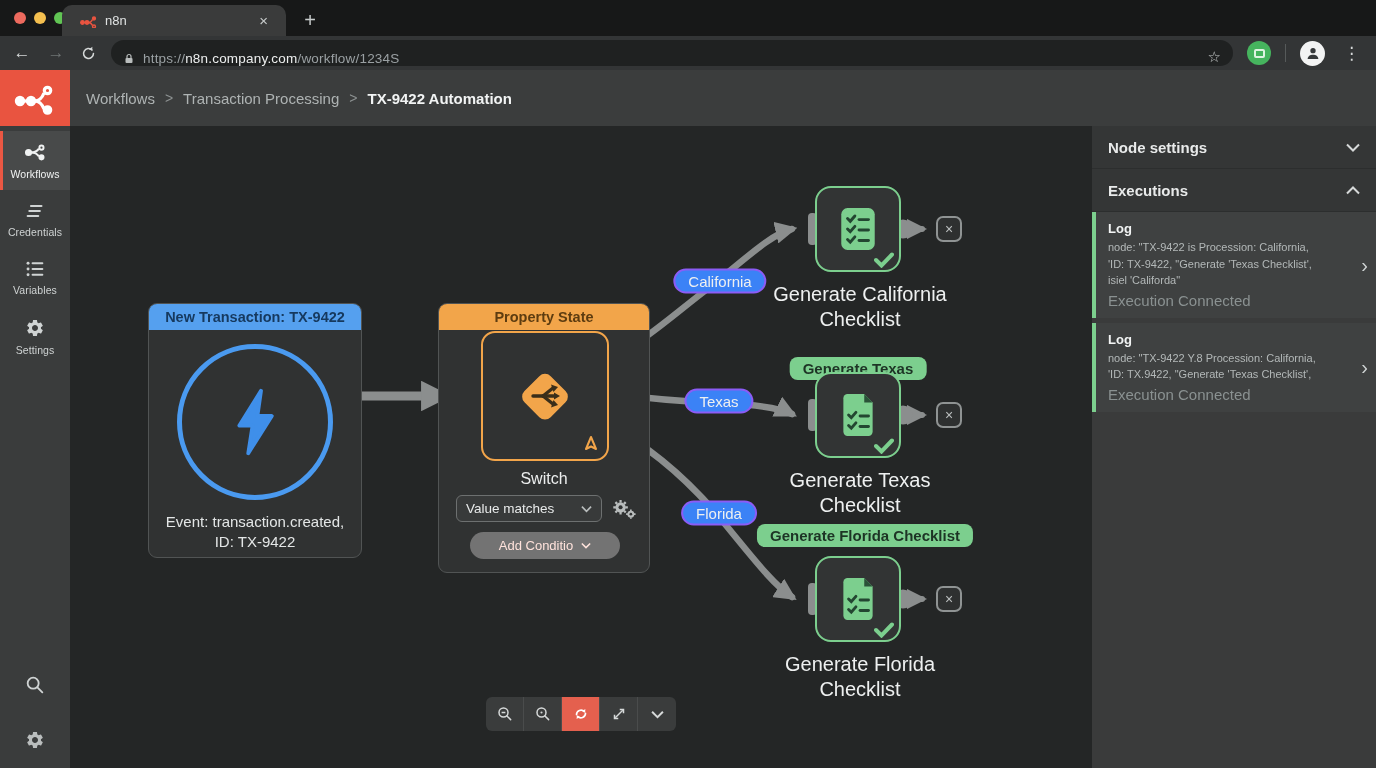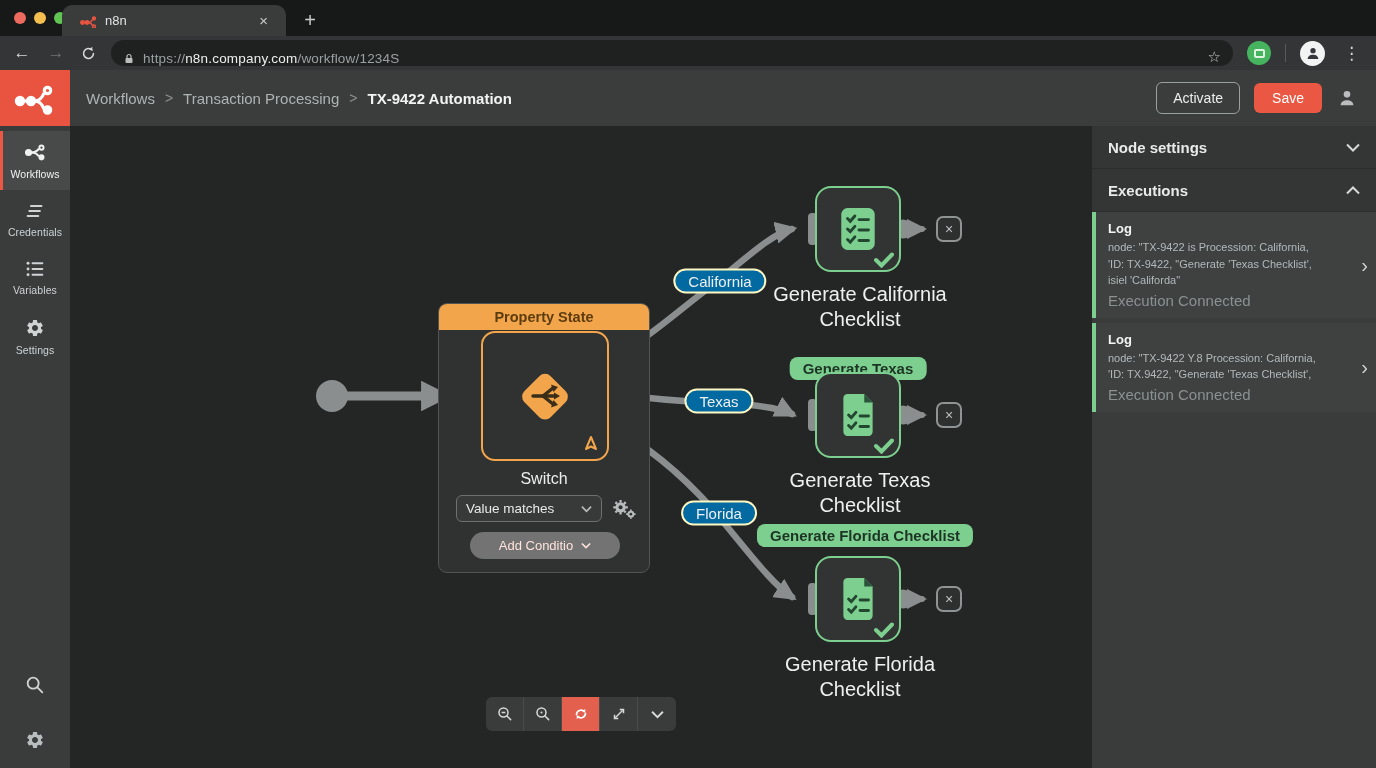--- a/index.html
+++ b/index.html
@@ -70,21 +70,21 @@
   .sw-dd { position:absolute; left:17px; top:191px; width:146px; height:27px; border:1px solid #6d7070; border-radius:6px;
            display:flex; align-items:center; gap:6px; padding:0 9px; color:#e8eaea; font-size:13.5px; background:#383a3a; }
   .sw-dd .val { flex:1; white-space:nowrap; overflow:hidden; }
   .sw-gears { position:absolute; left:172px; top:193px; }
   .sw-add { position:absolute; left:31px; top:228px; width:150px; height:27px; border:none; border-radius:14px;
             background:#737373; color:#ffe3dc; font-size:13px; font-family:inherit; display:flex; align-items:center;
             justify-content:center; gap:8px; }
   .gnode { position:absolute; width:86px; height:86px; background:#323434; border:2px solid #7ccf8e; border-radius:16px;
            display:flex; align-items:center; justify-content:center; }
   .gnode .chk { position:absolute; right:5px; bottom:2px; }
-  .pill { position:absolute; transform:translate(-50%,-50%); background:#0369a1; border:2px solid #fef9c3;
+  .pill { position:absolute; transform:translate(-50%,-50%); background:#3b82f6; border:2px solid #8b5cf6;
           border-radius:14px; color:#eef0f0; font-size:15px; padding:2px 13px; white-space:nowrap; }
   .gbadge { position:absolute; transform:translateX(-50%); background:#7ccf8e; color:#1d3425; font-weight:bold;
             font-size:15px; border-radius:8px; padding:3px 13px; white-space:nowrap; }
   .nlabel { position:absolute; width:176px; transform:translateX(-50%); text-align:center; color:#eef0f0;
             font-size:20px; line-height:1.25; }
   .xbox { position:absolute; width:26px; height:26px; border:2px solid #8f9393; border-radius:7px; background:#2e3030;
           color:#bcc0c0; font-size:14px; display:flex; align-items:center; justify-content:center; }
   .ctoolbar { position:absolute; left:416px; top:571px; height:34px; display:flex; background:#3a3c3c; border-radius:6px; overflow:hidden; }
   .tbtn { width:38px; height:34px; display:flex; align-items:center; justify-content:center; border:none; background:transparent;
           border-right:1px solid #4a4c4c; }
@@ -172,28 +172,20 @@
             <circle cx="33.5" cy="29" r="3.2" fill="#fff"></circle>
         </g>
       </svg>
     </div>
     <div class="crumbs">
       <span class="c">Workflows</span>
       <span class="sep">&gt;</span>
       <span class="c">Transaction Processing</span>
       <span class="sep">&gt;</span>
       <span class="cur">TX-9422 Automation</span>
-    </div>
-    <div class="hactions">
-      <button class="btn-outline">Activate</button>
-      <button class="btn-save">Save</button>
-      <svg width="22" height="22" viewBox="0 0 24 24">
-        <circle cx="12" cy="8" r="3.6" fill="#b9bdbd"></circle>
-          <path d="M5 20c0-3.8 3.4-5.6 7-5.6s7 1.8 7 5.6z" fill="#b9bdbd"></path>
-      </svg>
     </div>
   </div>
 
   <div class="sidebar">
     <div class="snav">
       <div class="sitem active">
         <svg width="22" height="19" viewBox="0 0 34 28">
           <g stroke="#f0f2f2" stroke-width="3" fill="none">
             <circle cx="7" cy="14" r="4" fill="#f0f2f2"></circle>
             <path d="M11 14 Q19 14 23 8"></path>
@@ -272,20 +264,29 @@
         <circle cx="538" cy="299" r="9.5"></circle>
         <rect x="738" y="87" width="9" height="32" rx="4"></rect>
         <rect x="738" y="273" width="9" height="32" rx="4"></rect>
         <rect x="738" y="457" width="9" height="32" rx="4"></rect>
         <circle cx="833" cy="103" r="9.5"></circle>
         <circle cx="833" cy="289" r="9.5"></circle>
         <circle cx="833" cy="473" r="9.5"></circle>
       </g>
     </svg>
 
+    <div class="cnode" style="left:78px; top:177px; width:214px; height:255px;">
+      <div class="chead blue">New Transaction: TX-9422</div>
+      <div class="trig-circle">
+        <svg width="58" height="72" viewBox="0 0 24 30">
+          <path d="M14.5 2 L5.5 16.5 H11 L9.2 28 L19 12.5 H13 Z" fill="#3f8fea" stroke="#3f8fea" stroke-width="1.6" stroke-linejoin="round"></path>
+        </svg>
+      </div>
+      <div class="trig-sub">Event: transaction.created, ID: TX-9422</div>
+    </div>
 
     <div class="cnode" style="left:368px; top:177px; width:212px; height:270px;">
       <div class="chead orange">Property State</div>
       <div class="sw-square">
         <svg width="68" height="68" viewBox="0 0 68 68">
           <rect x="16" y="16" width="37" height="37" rx="8" fill="#f2a54a" transform="rotate(45 34 34)"></rect>
           <g stroke="#3a2e1a" stroke-width="3.4" fill="none" stroke-linecap="round">
             <path d="M22 34 H32"></path>
             <path d="M32 34 L42 26"></path>
               <path d="M32 34 L42 42"></path>

